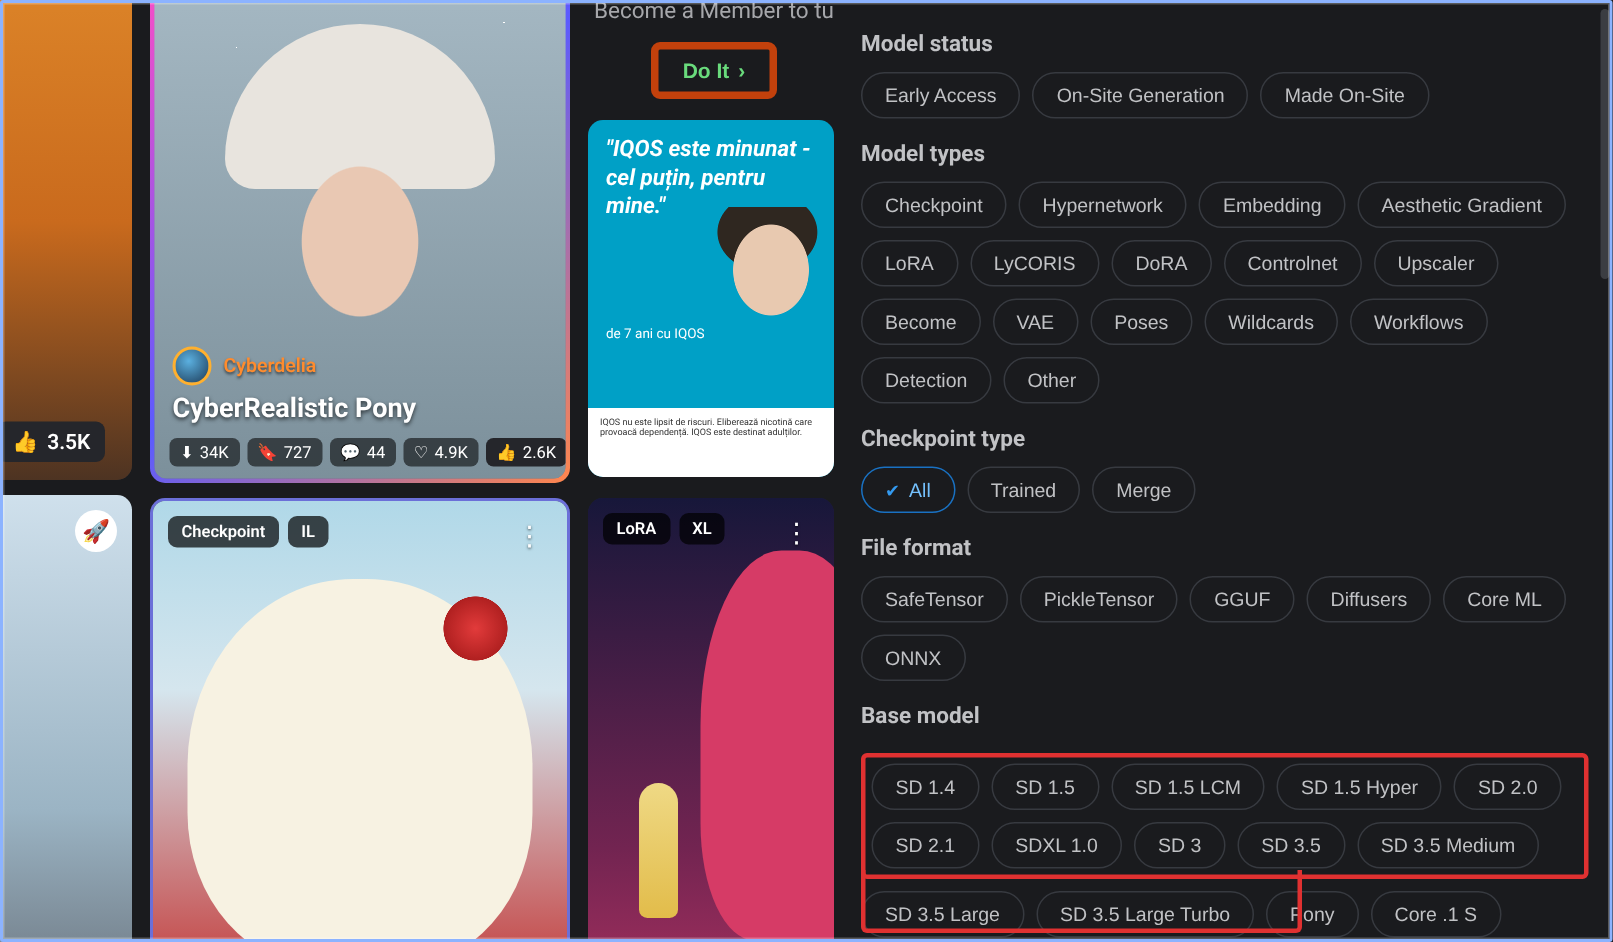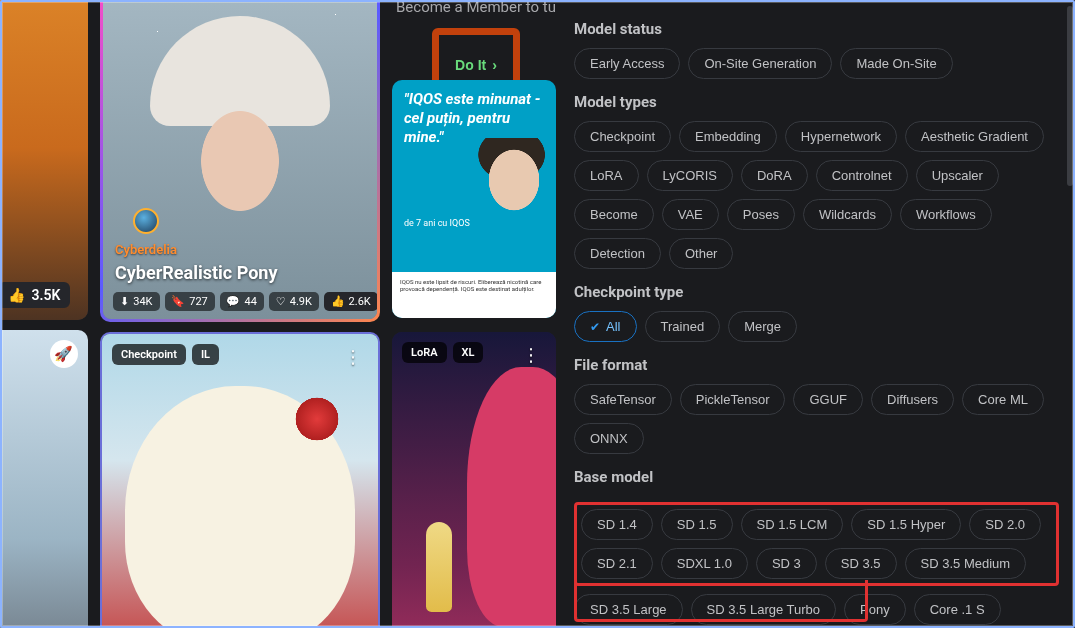--- a/index.html
+++ b/index.html
@@ -34,40 +34,40 @@
   .illus.anime2 { background: linear-gradient(180deg,#17173a 0%, #722451 55%, #d23a6a 100%); }
   .anime2-hair { position:absolute; left:75px; top:35px; width:120px; height:260px; background:#d63b66; border-radius:45% 45% 30% 30%; }
   .glass { position:absolute; left:34px; top:190px; width:26px; height:90px; background:linear-gradient(180deg,#efd985 0%, #e2bc4a 100%); border-radius:14px 14px 6px 6px; }
 
   .ad-text { position: absolute; left: 12px; top: 10px; right: 12px; color: #fff; font-size: 15px; font-style:italic; font-weight: 700; line-height: 1.25; }
   .ad-sub { position:absolute; left:12px; bottom:90px; color:#fff; font-size:9px; }
   .ad-photo { position:absolute; right:-30px; bottom:40px; width:120px; height:140px; background:radial-gradient(ellipse 50px 60px at 40% 30%, #e8c9b0 0%, #e8c9b0 50%, transparent 51%), radial-gradient(ellipse 60px 48px at 38% 12%, #2f2720 0%, #2f2720 55%, transparent 56%); }
   .ad-disc { position:absolute; left:0; right:0; bottom:0; height:46px; background:#fff; color:#333; font-size:6px; padding:6px 8px; line-height:1.2; }
 
   
-  .author-row { position: absolute; left: 12px; bottom: 62px; display: flex; align-items: center; gap: 8px; flex-direction: column; }
+  .author-row { position: absolute; left: 12px; bottom: 62px; display: flex; align-items: center; gap: 8px; }
   .avatar { width: 26px; height: 26px; border-radius: 50%; background: radial-gradient(circle at 40% 35%, #5bb0e0, #1c3a57); border: 2px solid #ffb02e; }
   .author-name { color: #ff8c2e; font-size: 13px; font-weight: 600; text-shadow:0 1px 2px rgba(0,0,0,.6); }
   .card-title { position: absolute; left: 12px; bottom: 36px; color: #fff; font-size: 18px; font-weight: 700; text-shadow:0 1px 3px rgba(0,0,0,.7); }
   .card-stats { position: absolute; left: 10px; right: 10px; bottom: 8px; display: flex; align-items: center; gap: 5px; }
   .stat-pill { background: rgba(0,0,0,.56); color: #fff; font-size: 11px; padding: 3px 7px; border-radius: 5px; display: inline-flex; align-items: center; gap: 4px; }
   .stat-pill.like { background: #25262b; color: #fff; }
   .stat-pill.like .thumb { color: #f59f00; }
 
   .tag-badges { position: absolute; left: 10px; top: 10px; display: flex; gap: 6px; }
   .tag-badge { background: rgba(0,0,0,.7); color: #fff; font-size: 11px; font-weight: 600; padding: 4px 9px; border-radius: 6px; }
   .dots-btn { position: absolute; right: 10px; top: 10px; color: #fff; font-size: 18px; padding: 2px 6px; text-shadow:0 1px 2px rgba(0,0,0,.7); }
   .rocket-btn { position: absolute; right: 10px; top: 10px; width: 28px; height: 28px; border-radius: 50%; background: #fff; color: #000; display:flex; align-items:center; justify-content:center; font-size:15px; }
   .left-like { position:absolute; left:6px; bottom:12px; background:#25262b; color:#fff; padding:5px 10px; border-radius:6px; display:flex; align-items:center; gap:6px; font-size:14px; font-weight:600; }
   .left-like .thumb { color:#f59f00; }
 
   
   .member-bar { position: absolute; left: 392px; top: -2px; width: 168px; text-align:center; }
   .member-text { color: #a6a7ab; font-size: 15px; }
-  .doit-btn { display: inline-flex; align-items:center; gap:6px; margin-top: 12px; border: 7px solid #c2410c; color: #69db7c; background: transparent; border-radius: 6px; padding: 22px 16px; font-size: 14px; font-weight: 600; }
+  .doit-btn { display: inline-flex; align-items:center; gap:6px; margin-top: 12px; border: 5px solid #c2410c; color: #69db7c; background: transparent; border-radius: 6px; padding: 6px 16px; font-size: 14px; font-weight: 600; }
 
   
   .section-title { color: #c1c2c5; font-size: 15px; font-weight: 700; margin: 14px 0 10px; }
   .section-title.first { margin-top: 20px; }
   .chip-row { display: flex; flex-wrap: wrap; gap: 8px; }
   .chip { border: 1px solid #373a40; background: transparent; color: #c1c2c5; font-size: 13px; padding: 7px 15px; border-radius: 18px; white-space: nowrap; display:inline-flex; align-items:center; gap:6px; }
   .chip.active { border-color: #1971c2; color: #74c0fc; }
   .check-mark { color:#339af0; font-size:12px; }
   .red-box { position: relative; display:flex; flex-wrap:wrap; gap:8px; padding: 4px; border: 3px solid #e03131; border-radius: 4px; margin-top: 16px; }
   .red-box::after { content:""; position:absolute; left:-3px; bottom:-39px; width:288px; height:39px; border:3px solid #e03131; border-top:none; border-radius:0 0 4px 4px; }
@@ -177,22 +177,22 @@
     <div class="section-title first">Model status</div>
     <div class="chip-row">
       <button class="chip">Early Access</button>
       <button class="chip">On-Site Generation</button>
       <button class="chip">Made On-Site</button>
     </div>
 
     <div class="section-title">Model types</div>
     <div class="chip-row">
       <button class="chip">Checkpoint</button>
+      <button class="chip">Hypernetwork</button>
       <button class="chip">Embedding</button>
-      <button class="chip">Hypernetwork</button>
       <button class="chip">Aesthetic Gradient</button>
       <button class="chip">LoRA</button>
       <button class="chip">LyCORIS</button>
       <button class="chip">DoRA</button>
       <button class="chip">Controlnet</button>
       <button class="chip">Upscaler</button>
       <button class="chip">Become</button>
       <button class="chip">VAE</button>
       <button class="chip">Poses</button>
       <button class="chip">Wildcards</button>

